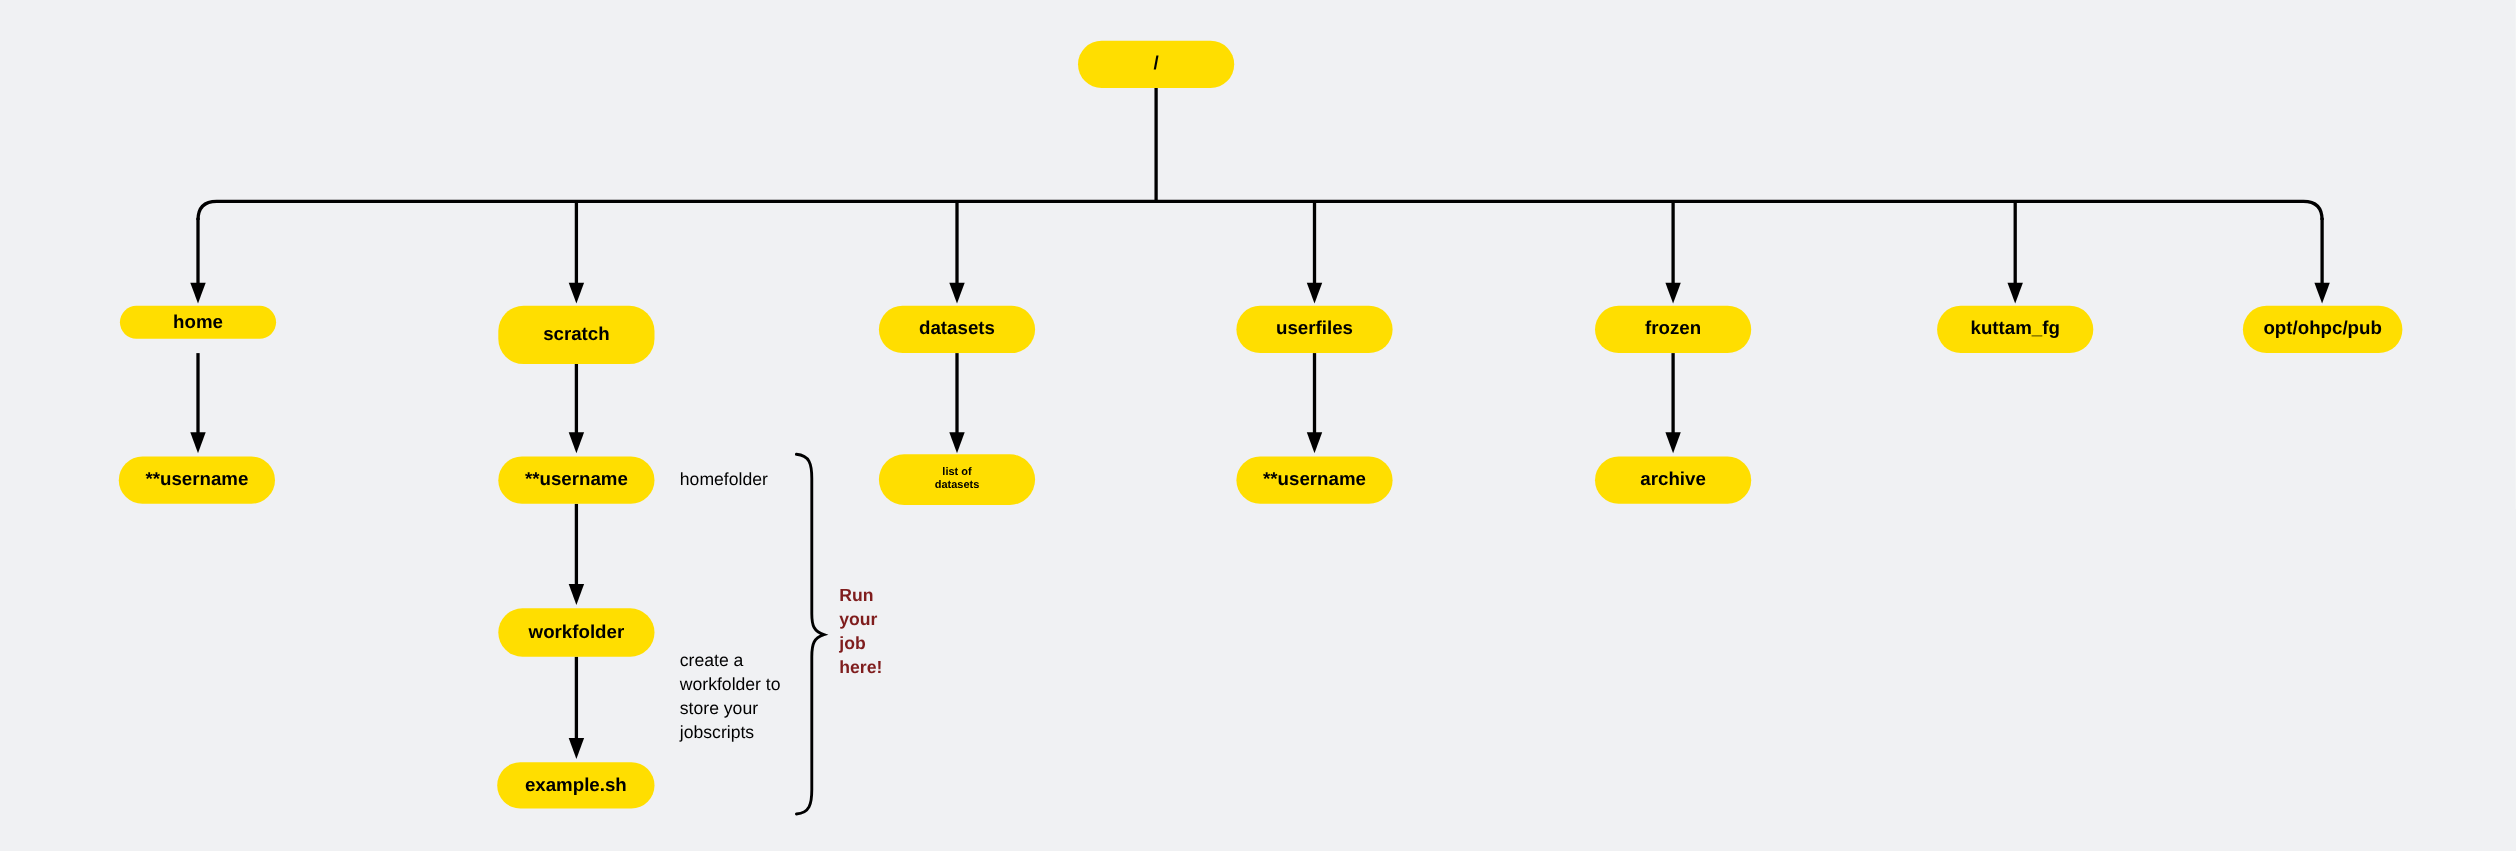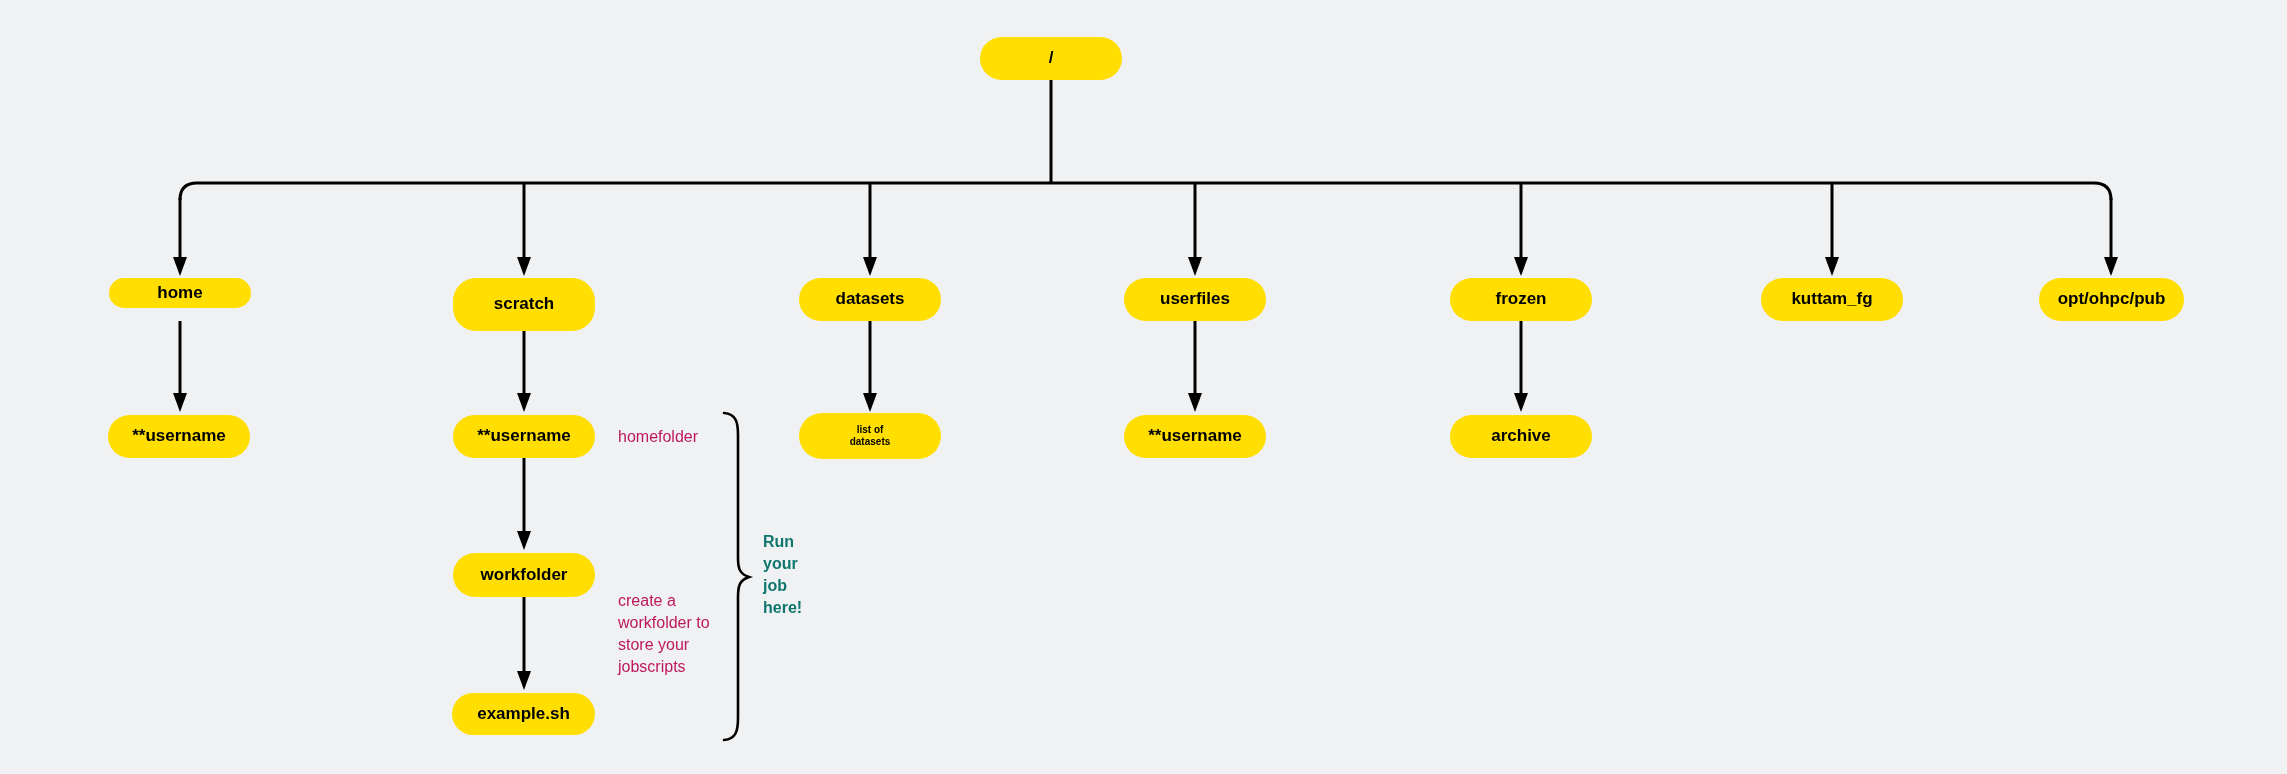--- a/index.html
+++ b/index.html
@@ -32,26 +32,26 @@
     font-weight: bold;
     font-size: 17px;
     line-height: 1.18;
     color: #000;
     white-space: pre-line;
   }
   .note {
     position: absolute;
     font-size: 16px;
     line-height: 22px;
-    color: #be185d;
+    color: #000000;
     white-space: pre-line;
   }
   .note.bold {
     font-weight: bold;
-    color: #0f766e;
+    color: #7f1d1d;
   }
   
   .n-root      { left: 980px;  top: 37px;  width: 142px; height: 43px; }
   .n-home      { left: 109px;  top: 278px; width: 142px; height: 30px; }
   .n-scratch   { left: 453px;  top: 278px; width: 142px; height: 53px; }
   .n-datasets  { left: 799px;  top: 278px; width: 142px; height: 43px; }
   .n-userfiles { left: 1124px; top: 278px; width: 142px; height: 43px; }
   .n-frozen    { left: 1450px; top: 278px; width: 142px; height: 43px; }
   .n-kuttam    { left: 1761px; top: 278px; width: 142px; height: 43px; }
   .n-opt       { left: 2039px; top: 278px; width: 145px; height: 43px; }

